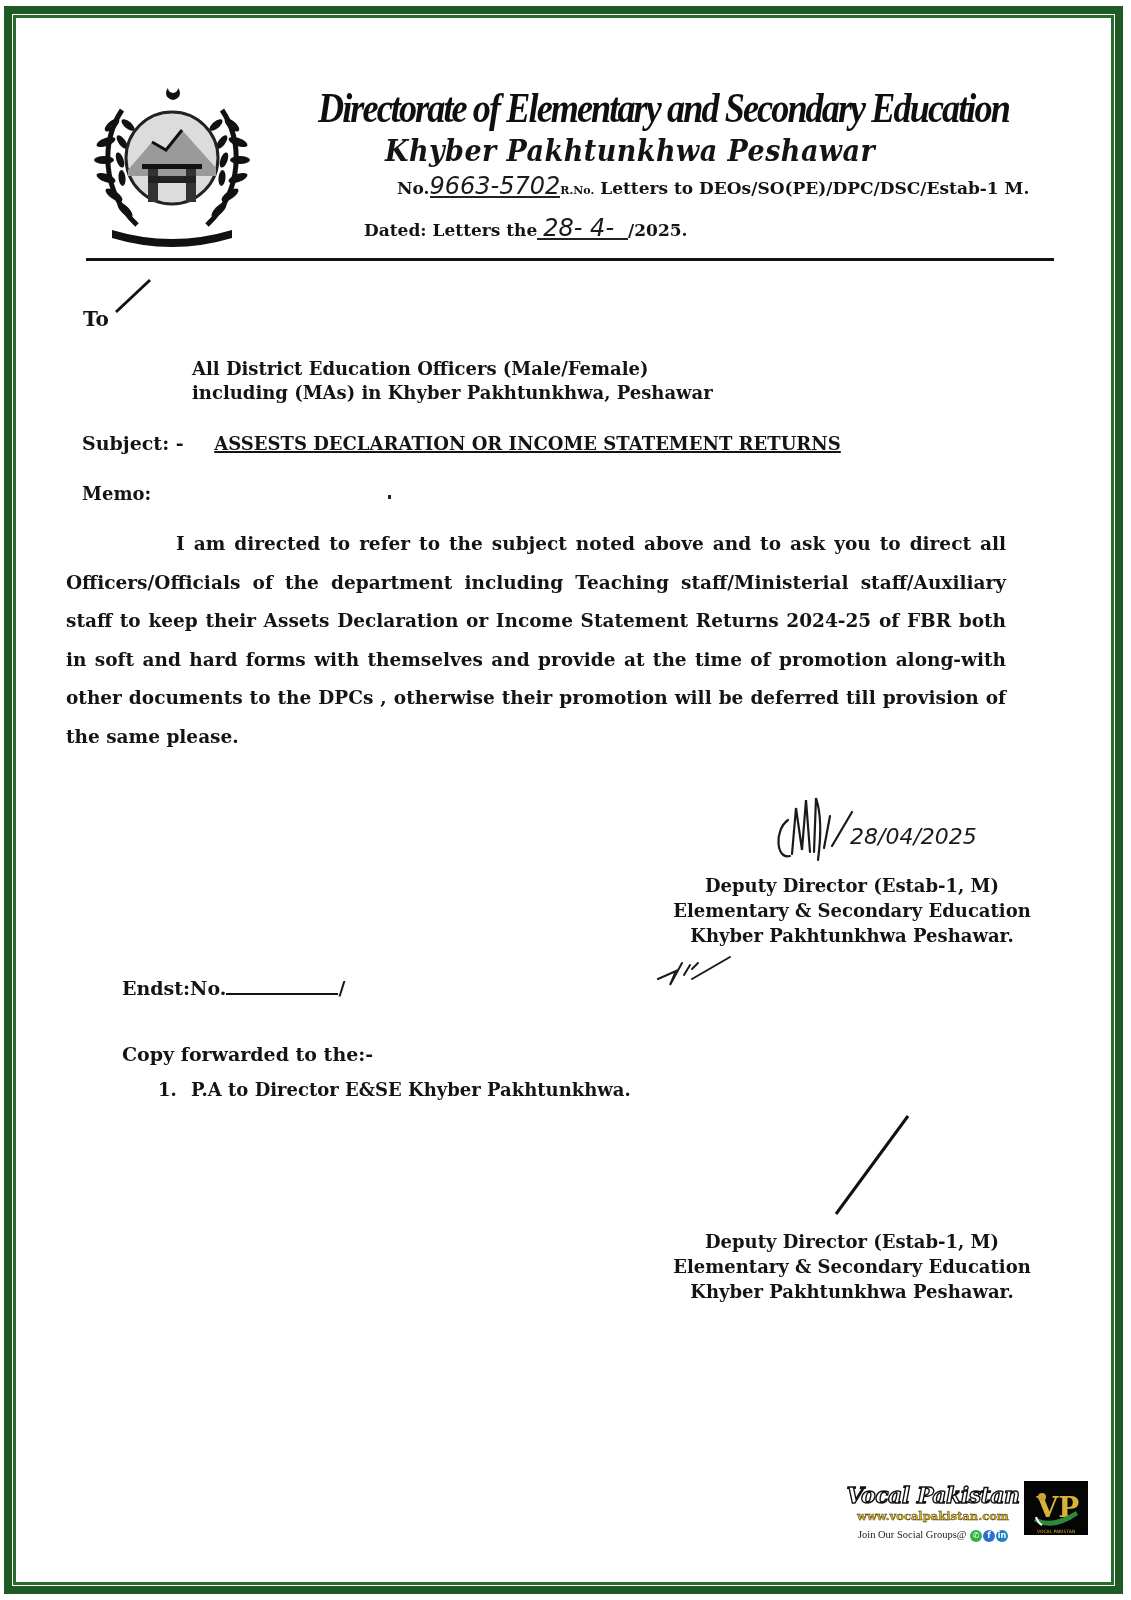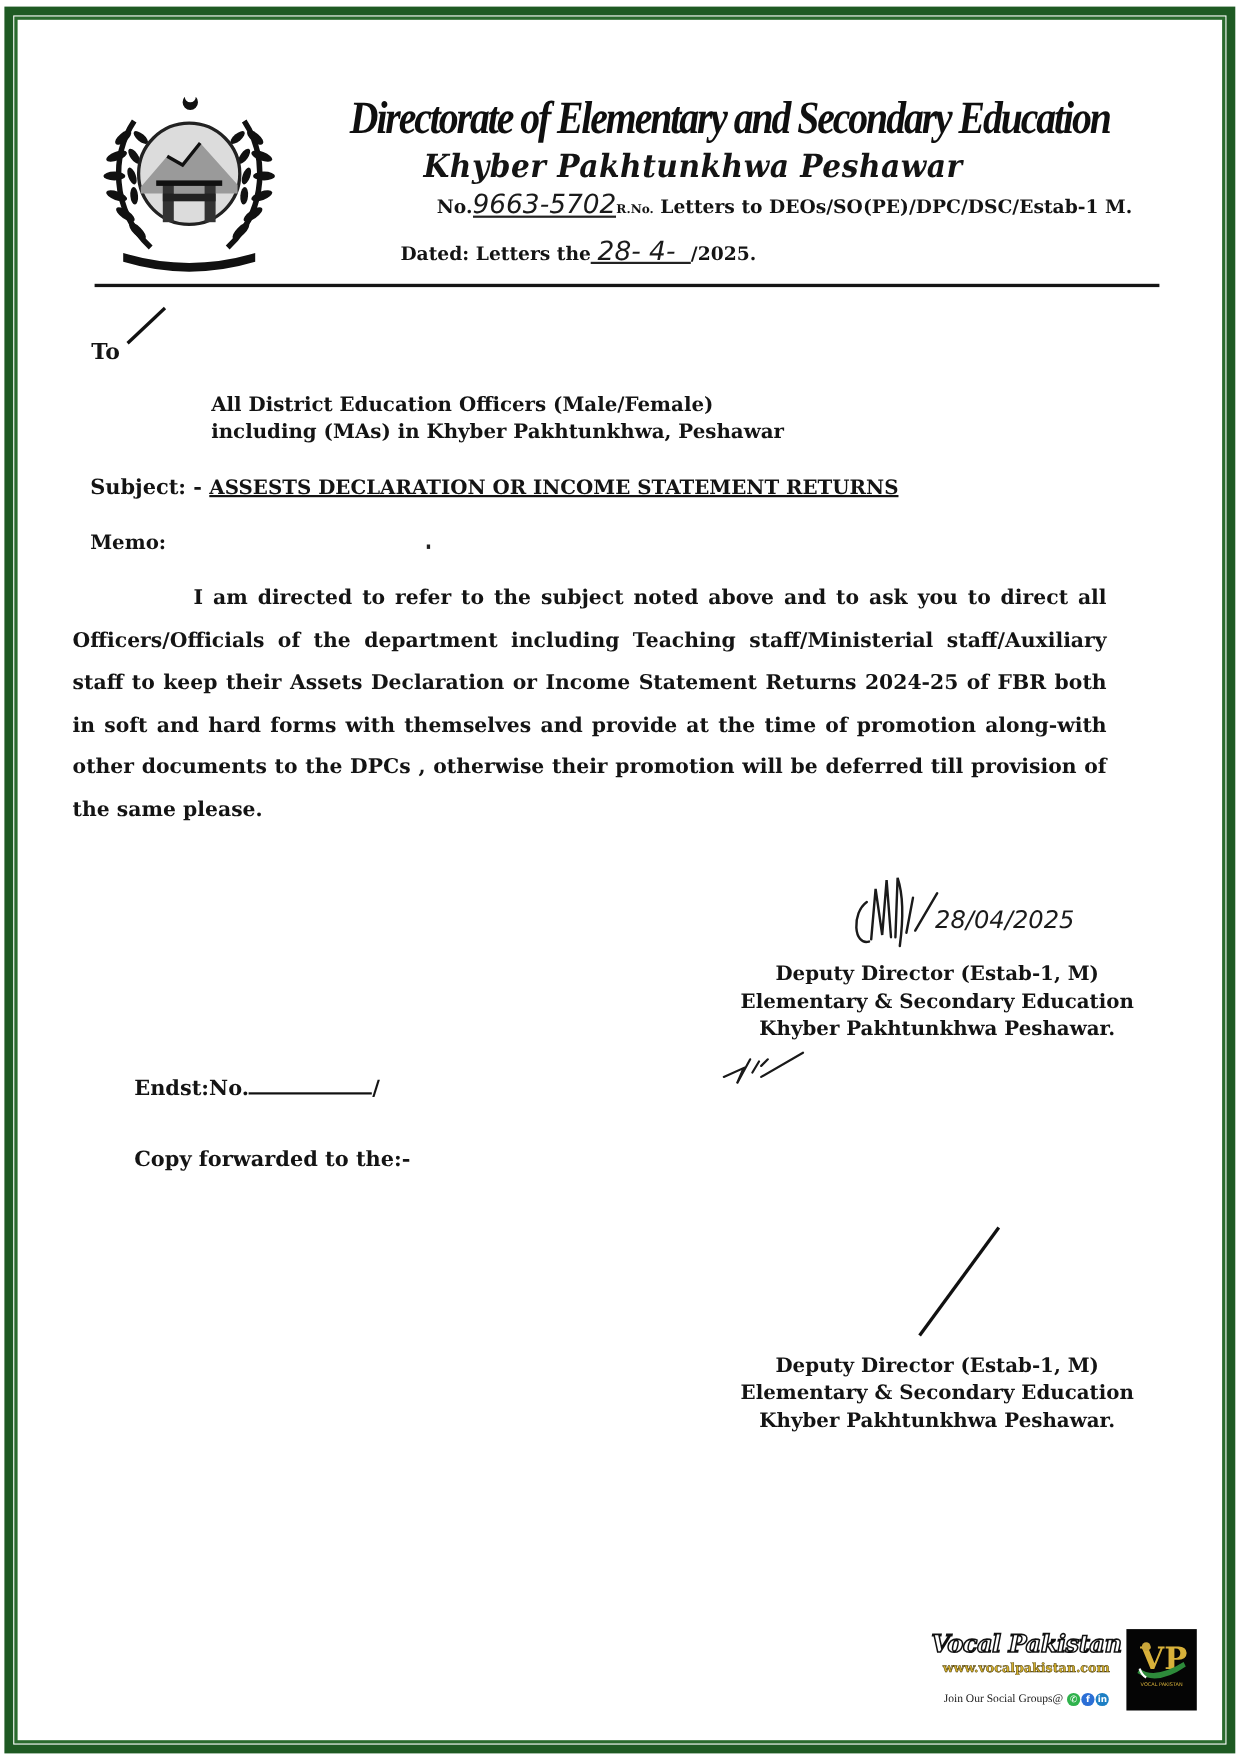--- a/index.html
+++ b/index.html
@@ -39,21 +39,21 @@
     line-height: 20px; vertical-align: baseline; color:#1a1a1a;
   }
   .rno { font-size: 11px; margin-top: 46px; }
   .rule { left: 86px; top: 258px; width: 968px; height: 0; border-top: 3px solid #151515; }
 
   .slash { stroke: #111; stroke-width: 3; fill: none; }
 
   .to { left: 83px; top: 307px; font-size: 20px; font-weight: bold; }
   .addr { left: 192px; top: 357px; font-size: 18px; font-weight: bold; line-height: 24px; }
   .subject { left: 82px; top: 432px; font-size: 19px; font-weight: bold; white-space: nowrap; }
-  .subject .u { text-decoration: underline; text-decoration-thickness: 2px; font-size: 18px; }
+  .subject .u { text-decoration: underline; text-decoration-thickness: 2px; font-size: 18px; margin-left: 24px; }
   .memo { left: 82px; top: 483px; font-size: 18px; font-weight: bold; }
   .dot { left: 388px; top: 495px; width: 3px; height: 4px; background: #222; }
 
   .body {
     left: 66px; top: 525px; width: 940px; font-size: 18.5px; font-weight: bold;
     line-height: 38.5px; text-align: justify; text-indent: 110px;
   }
 
   .sig-scribble { left: 770px; top: 790px; width: 260px; height: 80px; }
   .sigblock { font-size: 18px; font-weight: bold; line-height: 25px; text-align: center; white-space: nowrap; }
@@ -70,26 +70,26 @@
   
   .wm { left: 838px; top: 1482px; width: 190px; text-align: center; }
   .wm-brand {
     font-family: "DejaVu Serif", serif; font-style: italic; font-weight: bold; font-size: 22px;
     color: #ffffff; -webkit-text-stroke: 1.4px #111; letter-spacing: -0.5px;
   }
   .wm-url {
     font-family: "DejaVu Serif", serif; font-weight: bold; font-size: 11.5px;
     color: #d4b02c; -webkit-text-stroke: 0.4px #3a2c00; margin-top: 1px;
   }
-  .wm-join { font-family: "Liberation Serif", serif; font-size: 10.5px; color:#222; margin-top: 16px; white-space: nowrap; }
+  .wm-join { font-family: "Liberation Serif", serif; font-size: 10.5px; color:#222; margin-top: 6px; white-space: nowrap; }
   .soc { display:inline-block; width: 12px; height: 12px; border-radius: 50%; color:#fff;
          font-family: "DejaVu Sans", sans-serif; font-size: 8px; line-height: 12px; text-align:center;
          font-weight: bold; vertical-align: middle; margin-left: 1px; }
   .vp-logo {
-    left: 1024px; top: 1481px; width: 64px; height: 74px; background: #050505;
+    left: 1024px; top: 1481px; width: 64px; height: 54px; background: #050505;
   }
 </style>
 </head>
 <body>
 
 <div class="frame-outer"></div>
 <div class="frame-inner"></div>
 
 <svg class="abs logo" viewBox="0 0 160 170">
   <g fill="#111">
@@ -184,20 +184,21 @@
     <path d="M28 30 L34 20 M36 24 L42 18"></path>
     <path d="M36 34 L74 12"></path>
   </g>
 </svg>
 
 <div class="abs endst">
   <span>Endst:No.</span><span class="blank"></span><span>/</span>
 </div>
 <div class="abs copyfw">Copy forwarded to the:-</div>
 <div class="abs cclist">
+  <div><span class="n">1.</span><span>P.A to Director E&amp;SE Khyber Pakhtunkhwa.</span></div>
 </div>
 
 <svg class="abs slash2" viewBox="0 0 90 110">
   <path class="slash" d="M6 104 L78 6" stroke-width="2.5"></path>
 </svg>
 <div class="abs sigblock sig2">
   <div>Deputy Director (Estab-1, M)</div>
   <div>Elementary &amp; Secondary Education</div>
   <div>Khyber Pakhtunkhwa Peshawar.</div>
 </div>

